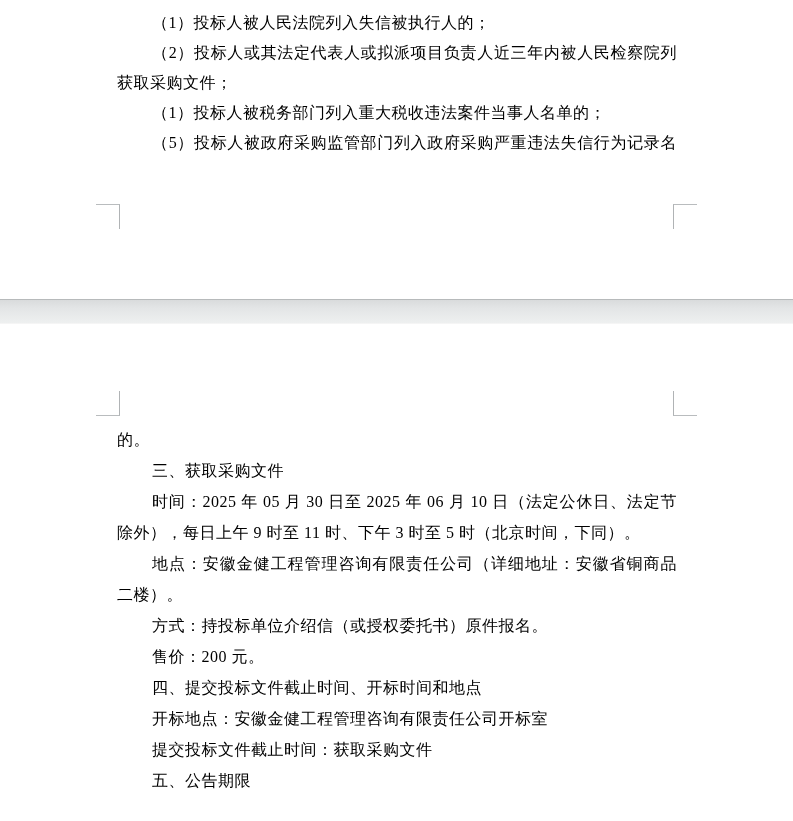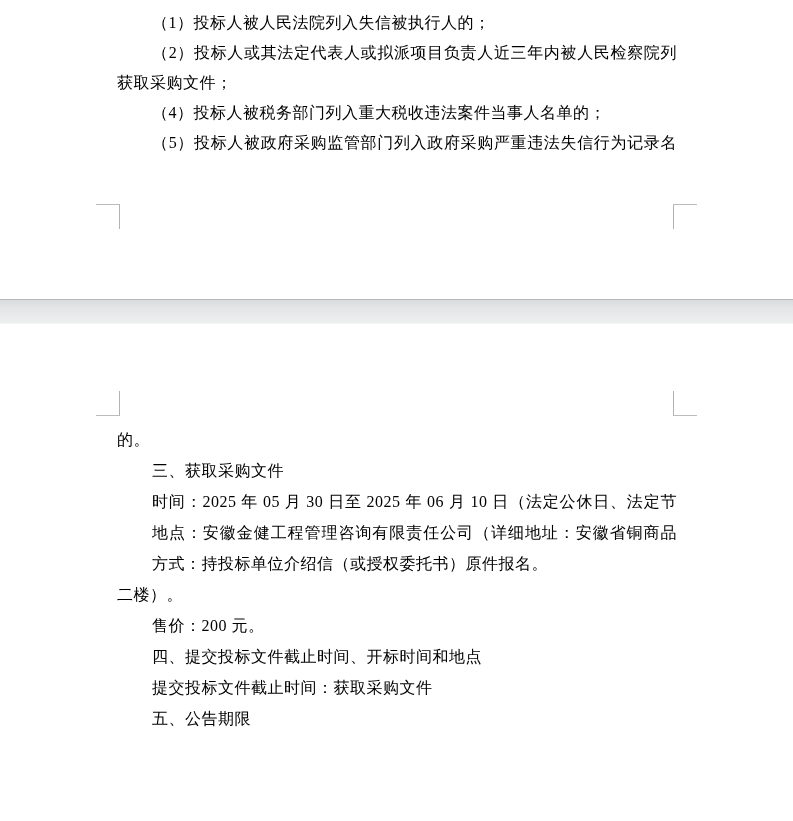--- a/index.html
+++ b/index.html
@@ -68,38 +68,40 @@
 </style>
 </head>
 <body>
 
 <div class="screen">
 
   <div class="textblock p1">
     <div class="line indent">（1）投标人被人民法院列入失信被执行人的；</div>
     <div class="line indent fill">（2）投标人或其法定代表人或拟派项目负责人近三年内被人民检察院列入</div>
     <div class="line">获取采购文件；</div>
-    <div class="line indent">（4）投标人被税务部门列入重大税收违法案件当事人名单的；</div>
+    <div class="line indent">（1）投标人被税务部门列入重大税收违法案件当事人名单的；</div>
     <div class="line indent fill">（5）投标人被政府采购监管部门列入政府采购严重违法失信行为记录名单</div>
   </div>
 
   <div class="mark mark-p1-bl"></div>
   <div class="mark mark-p1-br"></div>
 
   <div class="page-gap"></div>
 
   <div class="mark mark-p2-tl"></div>
   <div class="mark mark-p2-tr"></div>
 
   <div class="textblock p2">
     <div class="line">的。</div>
     <div class="line indent bold">三、获取采购文件</div>
     <div class="line indent fill">时间：2025 年 05 月 30 日至 2025 年 06 月 10 日（法定公休日、法定节假日</div>
+    <div class="line">除外），每日上午 9 时至 11 时、下午 3 时至 5 时（北京时间，下同）。</div>
     <div class="line indent fill">地点：安徽金健工程管理咨询有限责任公司（详细地址：安徽省铜商品市场</div>
+    <div class="line">二楼）。</div>
     <div class="line indent">方式：持投标单位介绍信（或授权委托书）原件报名。</div>
-    <div class="line">二楼）。</div>
     <div class="line indent">售价：200 元。</div>
     <div class="line indent bold">四、提交投标文件截止时间、开标时间和地点</div>
+    <div class="line indent">开标地点：安徽金健工程管理咨询有限责任公司开标室</div>
     <div class="line indent">提交投标文件截止时间：获取采购文件</div>
     <div class="line indent bold">五、公告期限</div>
   </div>
 
 </div>
 
 </body></html>

